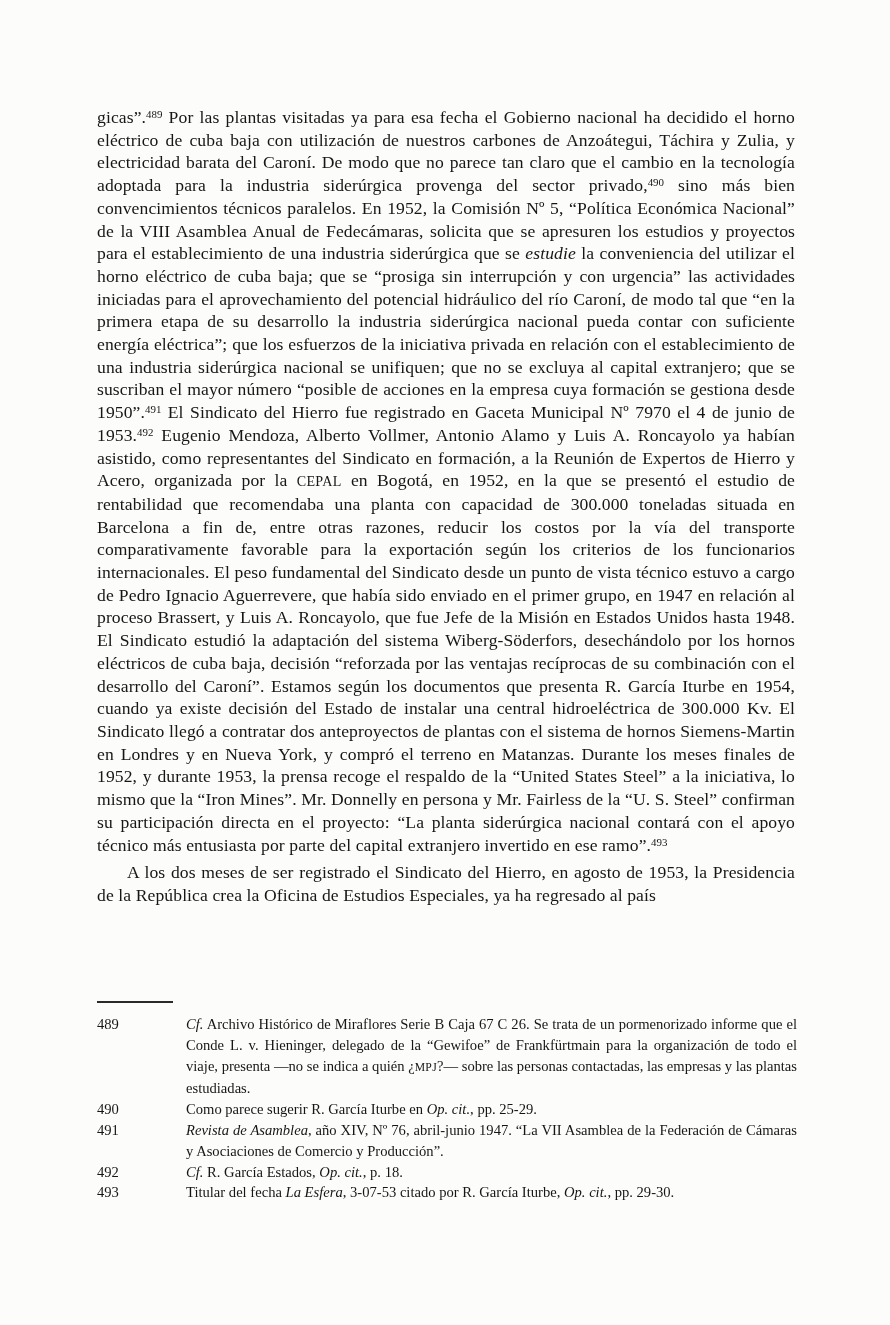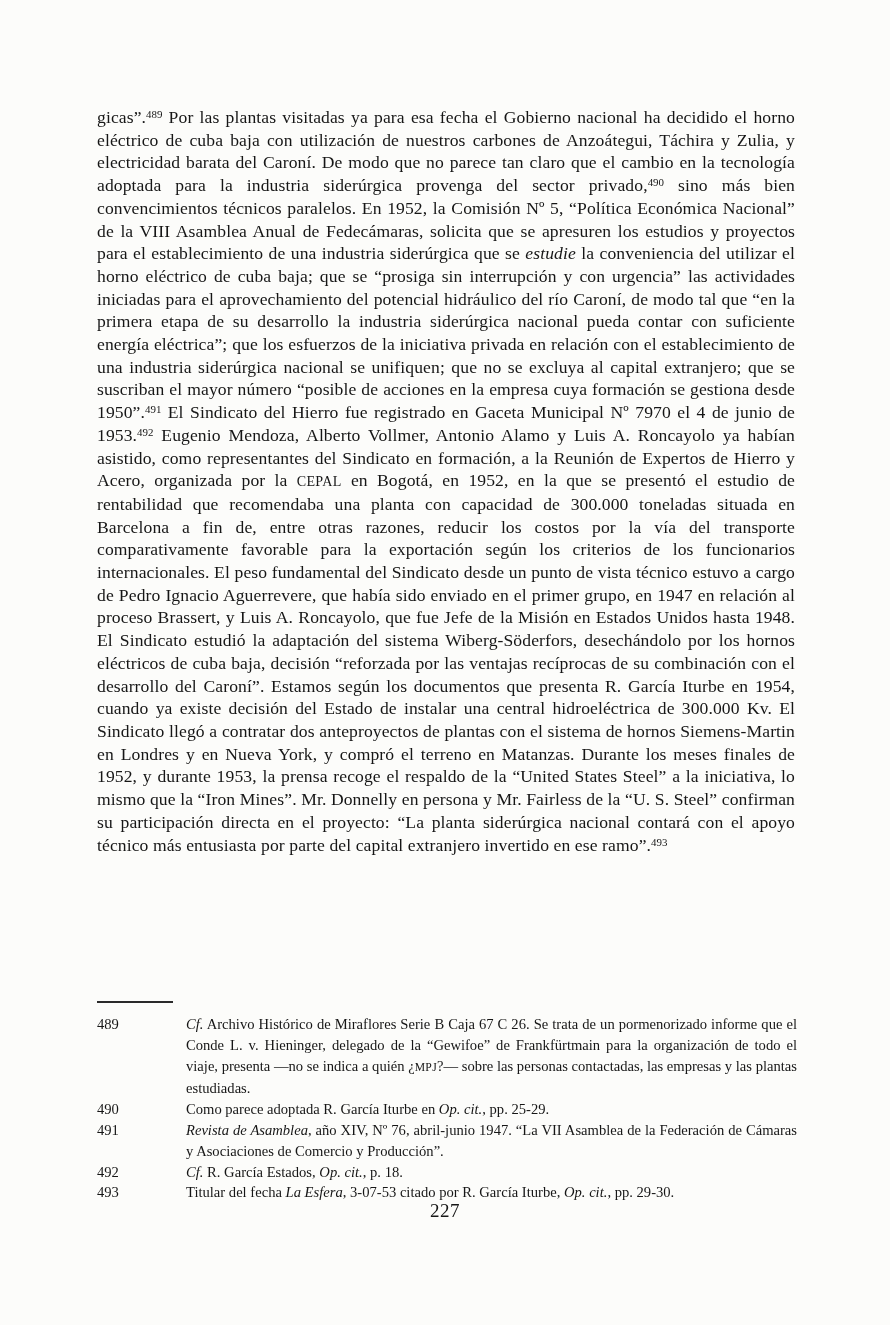--- a/index.html
+++ b/index.html
@@ -53,43 +53,43 @@
     letter-spacing:0.5px;
   }
 </style>
 </head>
 <body>
 
 <div class="page">
 
   <div class="body-text" id="body-paragraphs">
       <p class="body-par"><span>gicas”.</span><span class="sup">489</span><span> Por las plantas visitadas ya para esa fecha el Gobierno nacional ha decidido el horno eléctrico de cuba baja con utilización de nuestros carbones de Anzoátegui, Táchira y Zulia, y electricidad barata del Caroní. De modo que no parece tan claro que el cambio en la tecnología adoptada para la industria siderúrgica provenga del sector privado,</span><span class="sup">490</span><span> sino más bien convencimientos técnicos paralelos. En 1952, la Comisión Nº 5, “Política Económica Nacional” de la VIII Asamblea Anual de Fedecámaras, solicita que se apresuren los estudios y proyectos para el establecimiento de una industria siderúrgica que se </span><span class="it">estudie</span><span> la conveniencia del utilizar el horno eléctrico de cuba baja; que se “prosiga sin interrupción y con urgencia” las actividades iniciadas para el aprovechamiento del potencial hidráulico del río Caroní, de modo tal que “en la primera etapa de su desarrollo la industria siderúrgica nacional pueda contar con suficiente energía eléctrica”; que los esfuerzos de la iniciativa privada en relación con el establecimiento de una industria siderúrgica nacional se unifiquen; que no se excluya al capital extranjero; que se suscriban el mayor número “posible de acciones en la empresa cuya formación se gestiona desde 1950”.</span><span class="sup">491</span><span> El Sindicato del Hierro fue registrado en Gaceta Municipal Nº 7970 el 4 de junio de 1953.</span><span class="sup">492</span><span> Eugenio Mendoza, Alberto Vollmer, Antonio Alamo y Luis A. Roncayolo ya habían asistido, como representantes del Sindicato en formación, a la Reunión de Expertos de Hierro y Acero, organizada por la </span><span class="sc">CEPAL</span><span> en Bogotá, en 1952, en la que se presentó el estudio de rentabilidad que recomendaba una planta con capacidad de 300.000 toneladas situada en Barcelona a fin de, entre otras razones, reducir los costos por la vía del transporte comparativamente favorable para la exportación según los criterios de los funcionarios internacionales. El peso fundamental del Sindicato desde un punto de vista técnico estuvo a cargo de Pedro Ignacio Aguerrevere, que había sido enviado en el primer grupo, en 1947 en relación al proceso Brassert, y Luis A. Roncayolo, que fue Jefe de la Misión en Estados Unidos hasta 1948. El Sindicato estudió la adaptación del sistema Wiberg-Söderfors, desechándolo por los hornos eléctricos de cuba baja, decisión “reforzada por las ventajas recíprocas de su combinación con el desarrollo del Caroní”. Estamos según los documentos que presenta R. García Iturbe en 1954, cuando ya existe decisión del Estado de instalar una central hidroeléctrica de 300.000 Kv. El Sindicato llegó a contratar dos anteproyectos de plantas con el sistema de hornos Siemens-Martin en Londres y en Nueva York, y compró el terreno en Matanzas. Durante los meses finales de 1952, y durante 1953, la prensa recoge el respaldo de la “United States Steel” a la iniciativa, lo mismo que la “Iron Mines”. Mr. Donnelly en persona y Mr. Fairless de la “U. S. Steel” confirman su participación directa en el proyecto: “La planta siderúrgica nacional contará con el apoyo técnico más entusiasta por parte del capital extranjero invertido en ese ramo”.</span><span class="sup">493</span></p>
+      <p class="body-par indented"><span>A los dos meses de ser registrado el Sindicato del Hierro, en agosto de 1953, la Presidencia de la República crea la Oficina de Estudios Especiales, ya ha regresado al país</span></p>
     </div>
 
   <div class="footnotes">
     <div class="fn-sep"></div>
     <div id="footnote-list">
         <div class="fn-item">
           <span class="fn-num">489</span>
           <span class="fn-text"><span class="it">Cf.</span><span> Archivo Histórico de Miraflores Serie B Caja 67 C 26. Se trata de un pormenorizado informe que el Conde L. v. Hieninger, delegado de la “Gewifoe” de Frankfürtmain para la organización de todo el viaje, presenta —no se indica a quién ¿</span><span class="sc">MPJ</span><span>?— sobre las personas contactadas, las empresas y las plantas estudiadas.</span></span>
         </div>
         <div class="fn-item">
           <span class="fn-num">490</span>
-          <span class="fn-text"><span>Como parece adoptada R. García Iturbe en </span><span class="it">Op. cit.</span><span>, pp. 25-29.</span></span>
+          <span class="fn-text"><span>Como parece sugerir R. García Iturbe en </span><span class="it">Op. cit.</span><span>, pp. 25-29.</span></span>
         </div>
         <div class="fn-item">
           <span class="fn-num">491</span>
           <span class="fn-text"><span class="it">Revista de Asamblea</span><span>, año XIV, Nº 76, abril-junio 1947. “La VII Asamblea de la Federación de Cámaras y Asociaciones de Comercio y Producción”.</span></span>
         </div>
         <div class="fn-item">
           <span class="fn-num">492</span>
           <span class="fn-text"><span class="it">Cf.</span><span> R. García Estados, </span><span class="it">Op. cit.</span><span>, p. 18.</span></span>
         </div>
         <div class="fn-item">
           <span class="fn-num">493</span>
           <span class="fn-text"><span>Titular del fecha </span><span class="it">La Esfera</span><span>, 3-07-53 citado por R. García Iturbe, </span><span class="it">Op. cit.</span><span>, pp. 29-30.</span></span>
         </div>
       </div>
   </div>
 
-  <div class="page-num">227</div>
 
 </div>
 
 </body></html>

